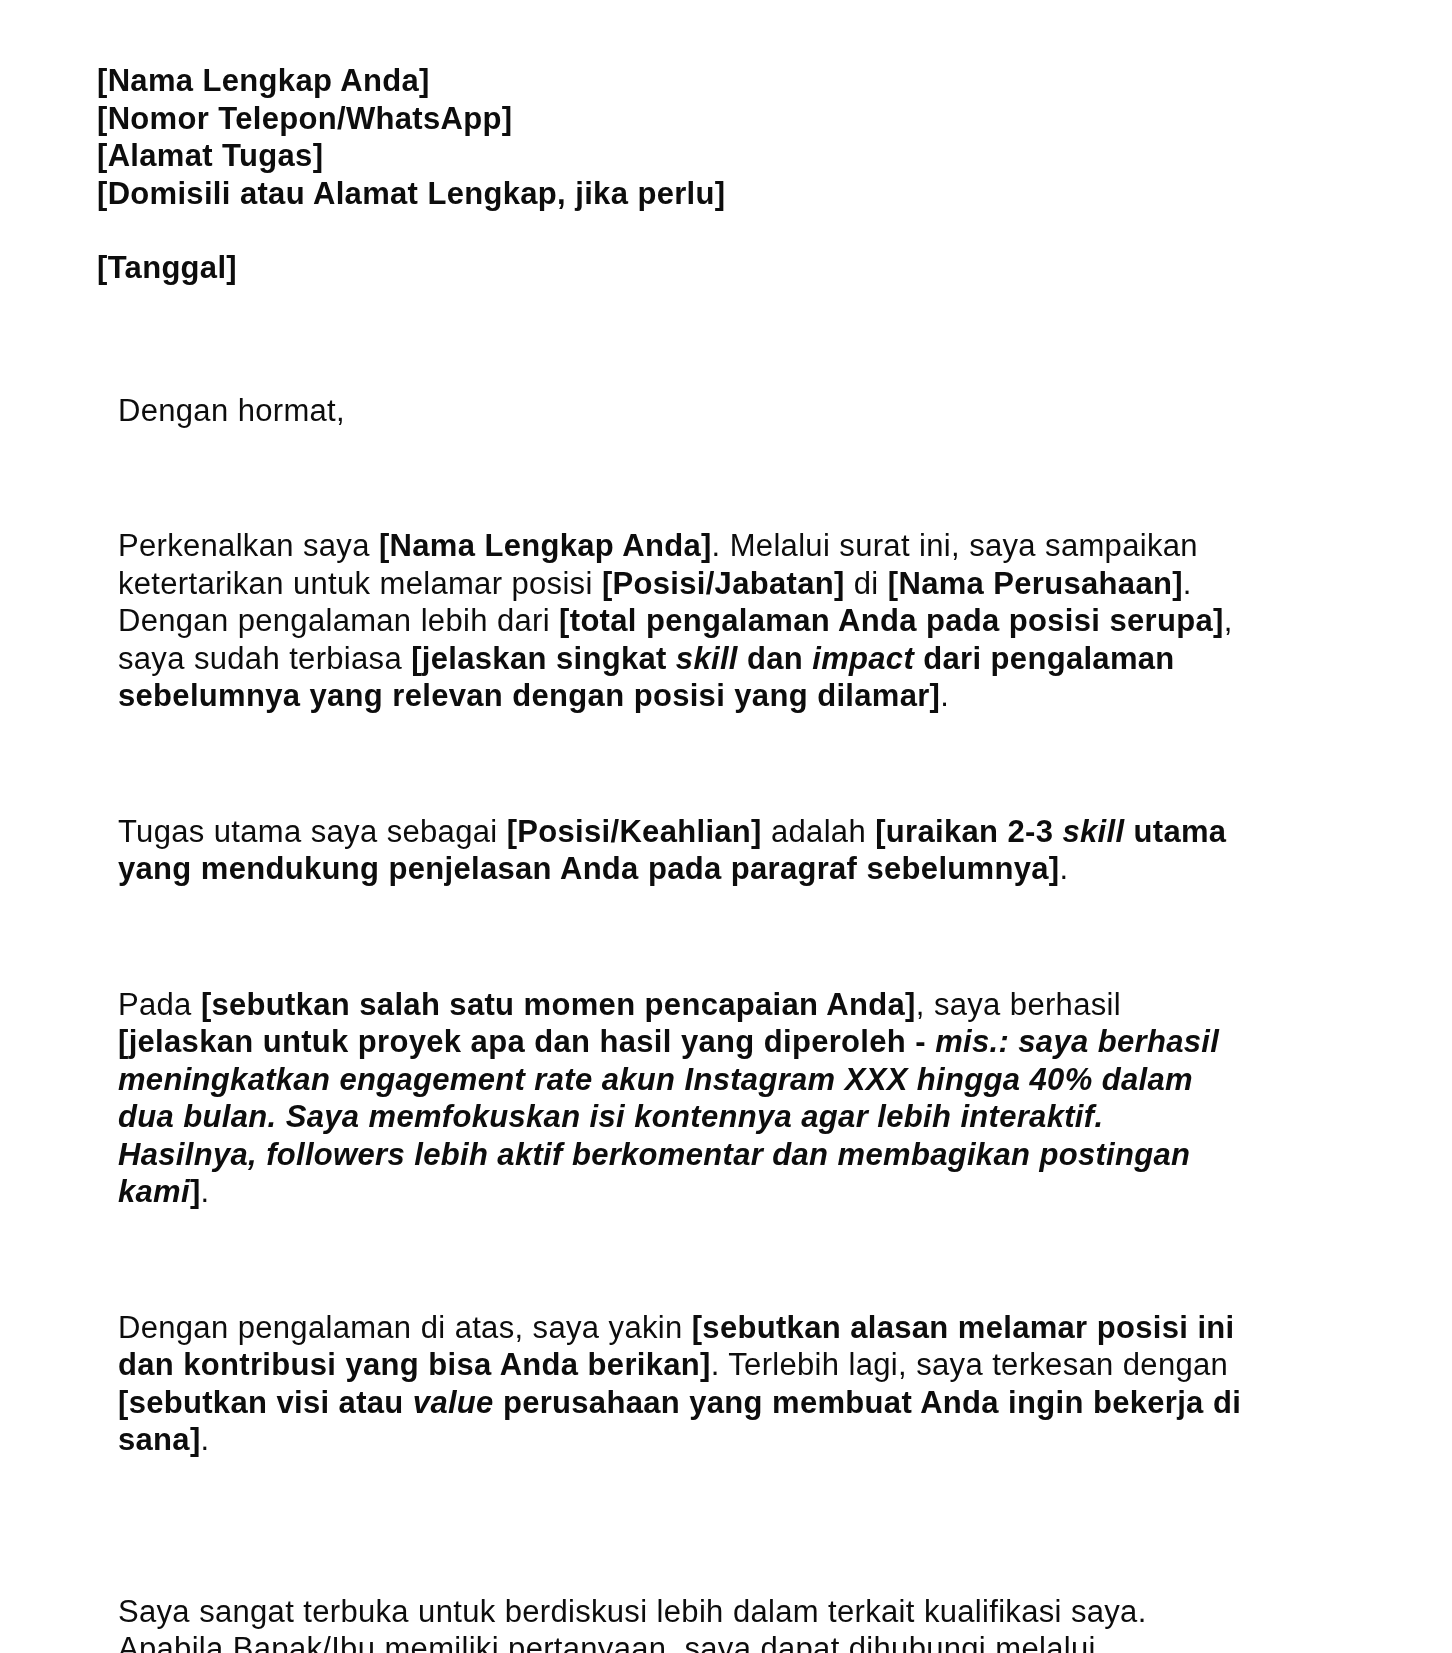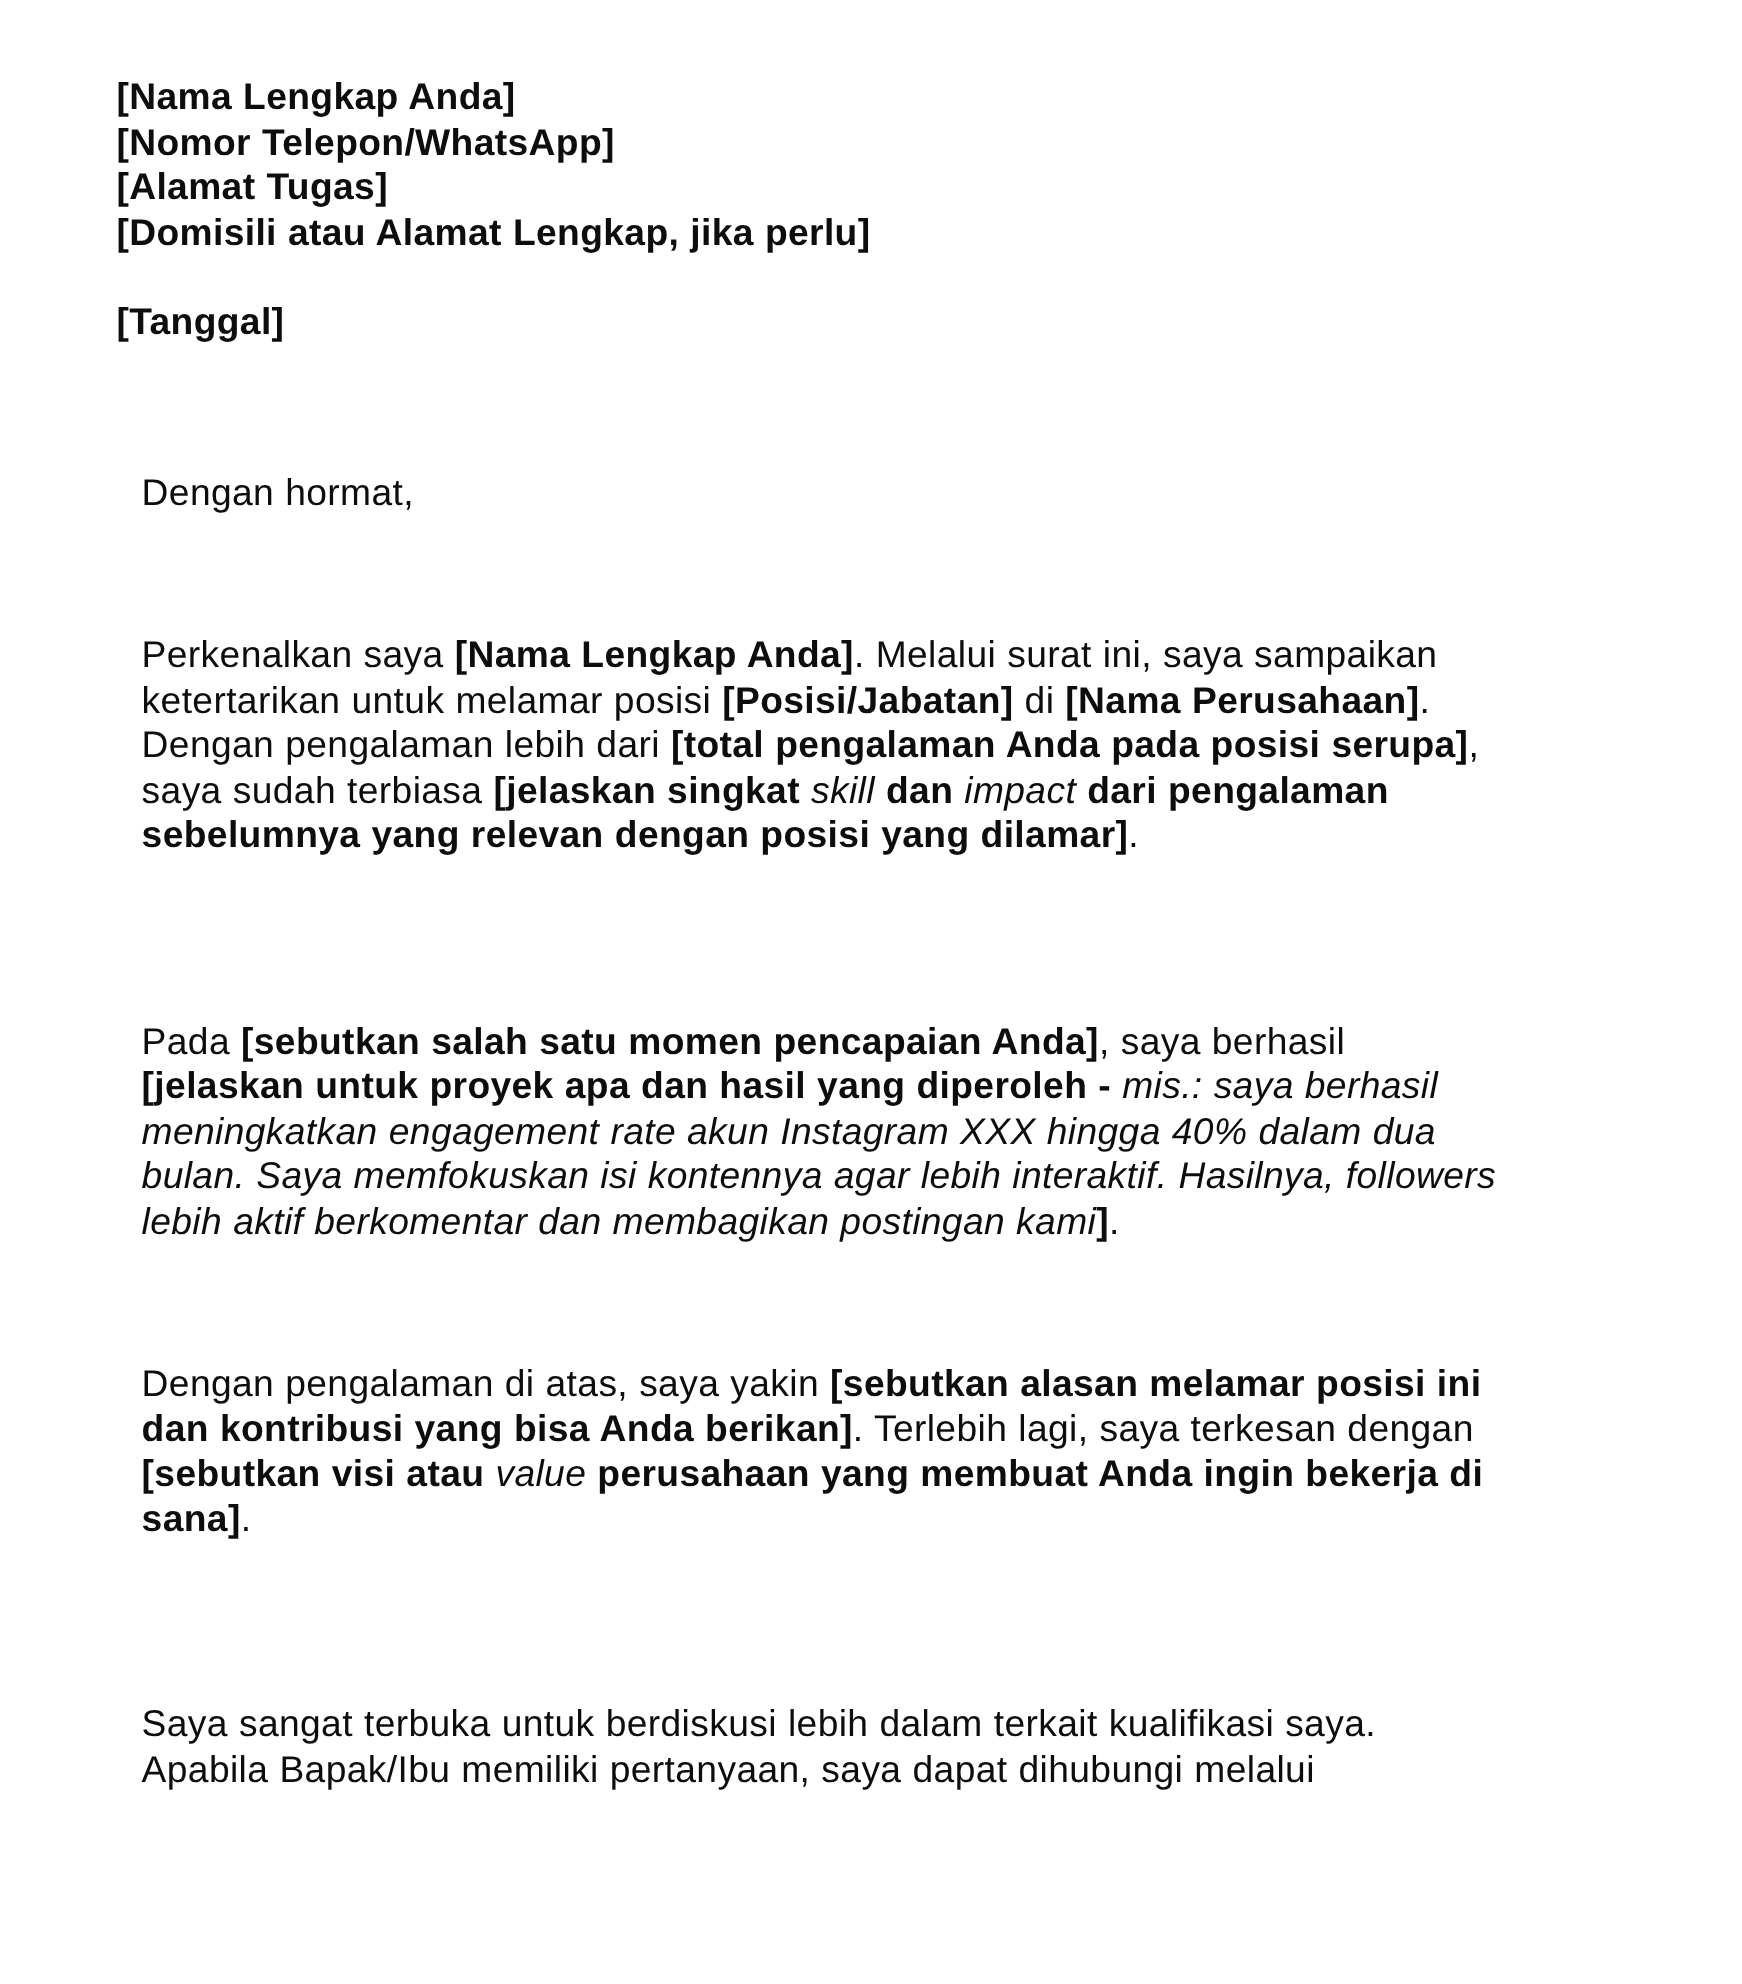--- a/index.html
+++ b/index.html
@@ -44,21 +44,21 @@
   .para {
     font-weight: 400;
     text-align: left;
     margin-left: 21px;
   }
   .para + .gap-para { height: 36px; }
   .gap-para { height: 36px; }
   
   .r-regular { font-weight: 400; font-style: normal; }
   .r-bold    { font-weight: 700; font-style: normal; }
-  .r-bolditalic { font-weight: 400; font-style: italic; }
+  .r-bolditalic { font-weight: 700; font-style: italic; }
 </style>
 </head>
 <body>
 
 <div class="page">
   <div class="doc">
 
     <div class="block">
       <div class="addr-line">[Nama Lengkap Anda]</div>
       <div class="addr-line">[Nomor Telepon/WhatsApp]</div>
@@ -76,20 +76,21 @@
 
 
     <div class="gap-md"></div>
 
     <p class="para"><span class="r-regular">Dengan hormat,</span></p>
     <div class="gap-para"></div>
 
     <p class="para"><span class="r-regular">Perkenalkan saya </span><span class="r-bold">[Nama Lengkap Anda]</span><span class="r-regular">. Melalui surat ini, saya sampaikan ketertarikan untuk melamar posisi </span><span class="r-bold">[Posisi/Jabatan]</span><span class="r-regular"> di </span><span class="r-bold">[Nama Perusahaan]</span><span class="r-regular">. Dengan pengalaman lebih dari </span><span class="r-bold">[total pengalaman Anda pada posisi serupa]</span><span class="r-regular">, saya sudah terbiasa </span><span class="r-bold">[jelaskan singkat </span><span class="r-bolditalic">skill</span><span class="r-bold"> dan </span><span class="r-bolditalic">impact</span><span class="r-bold"> dari pengalaman sebelumnya yang relevan dengan posisi yang dilamar]</span><span class="r-regular">.</span></p>
     <div class="gap-para"></div>
 
+    <p class="para"><span class="r-regular">Tugas utama saya sebagai </span><span class="r-bold">[Posisi/Keahlian]</span><span class="r-regular"> adalah </span><span class="r-bold">[uraikan 2-3 </span><span class="r-bolditalic">skill</span><span class="r-bold"> utama yang mendukung penjelasan Anda pada paragraf sebelumnya]</span><span class="r-regular">.</span></p>
     <div class="gap-para"></div>
 
     <p class="para"><span class="r-regular">Pada </span><span class="r-bold">[sebutkan salah satu momen pencapaian Anda]</span><span class="r-regular">, saya berhasil </span><span class="r-bold">[jelaskan untuk proyek apa dan hasil yang diperoleh - </span><span class="r-bolditalic">mis.: saya berhasil meningkatkan engagement rate akun Instagram XXX hingga 40% dalam dua bulan. Saya memfokuskan isi kontennya agar lebih interaktif. Hasilnya, followers lebih aktif berkomentar dan membagikan postingan kami</span><span class="r-bold">]</span><span class="r-regular">.</span></p>
     <div class="gap-para"></div>
 
     <p class="para"><span class="r-regular">Dengan pengalaman di atas, saya yakin </span><span class="r-bold">[sebutkan alasan melamar posisi ini dan kontribusi yang bisa Anda berikan]</span><span class="r-regular">. Terlebih lagi, saya terkesan dengan </span><span class="r-bold">[sebutkan visi atau </span><span class="r-bolditalic">value</span><span class="r-bold"> perusahaan yang membuat Anda ingin bekerja di sana]</span><span class="r-regular">.</span></p>
     <div class="gap-para"></div>
 
     <div class="gap-para"></div>
 

